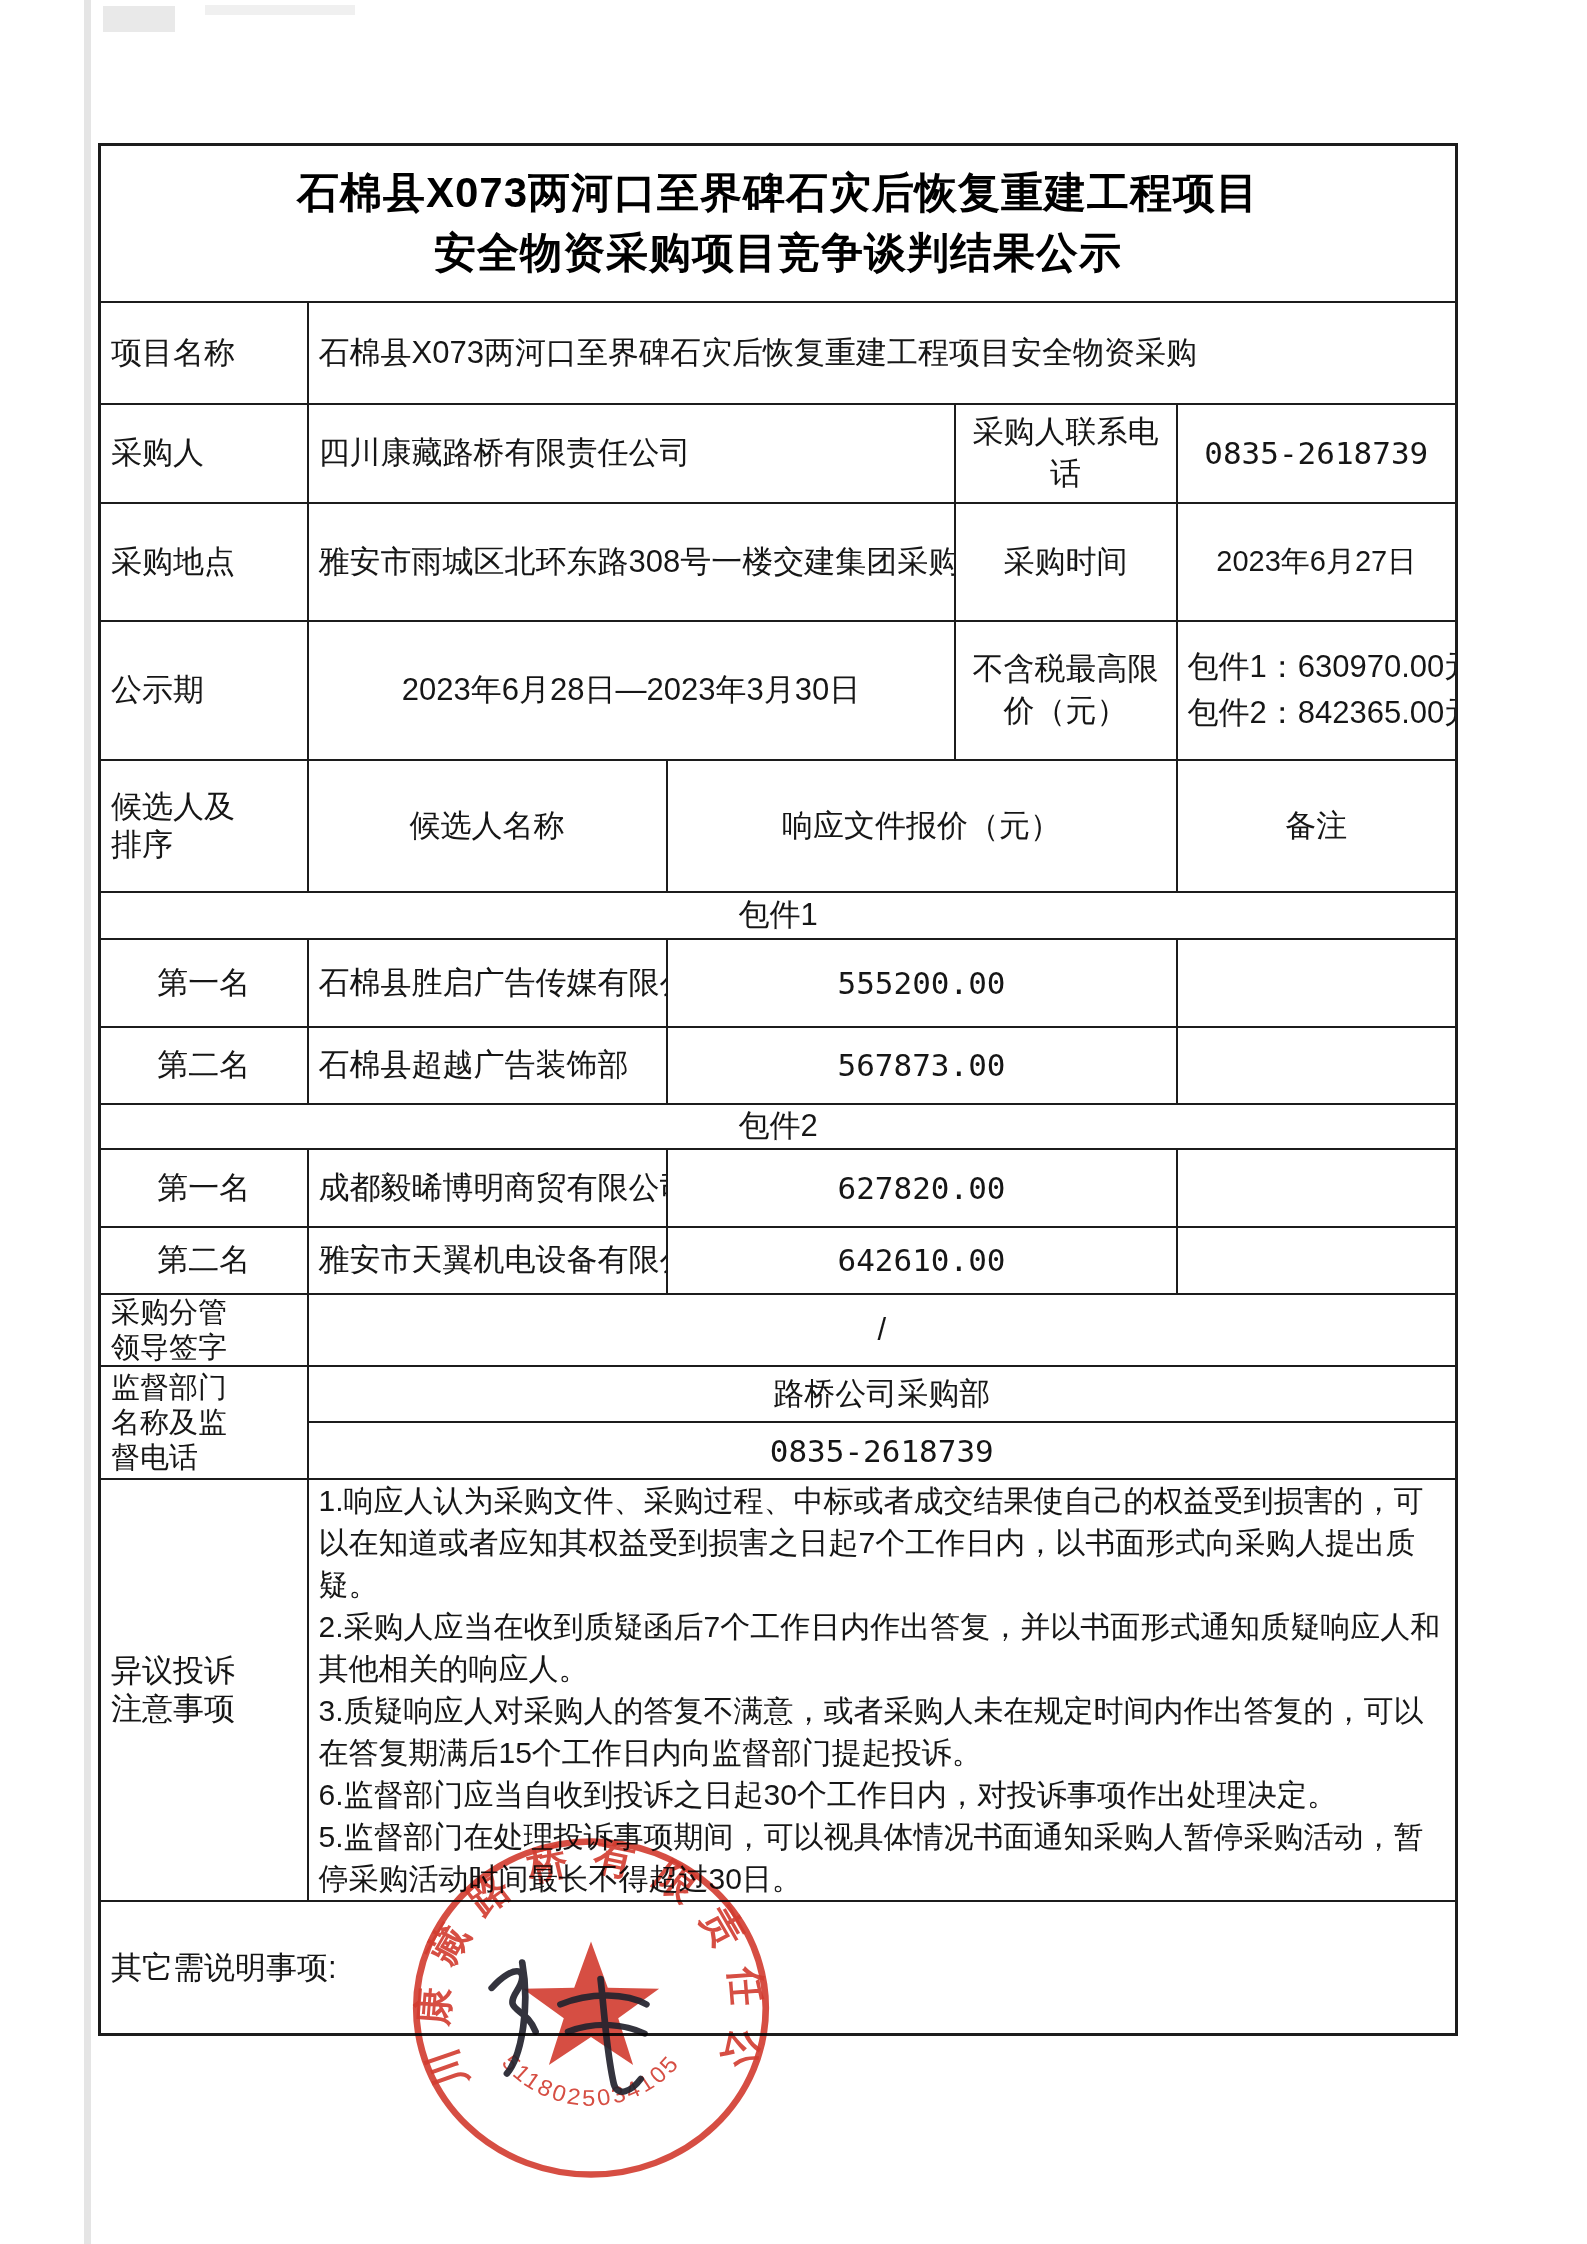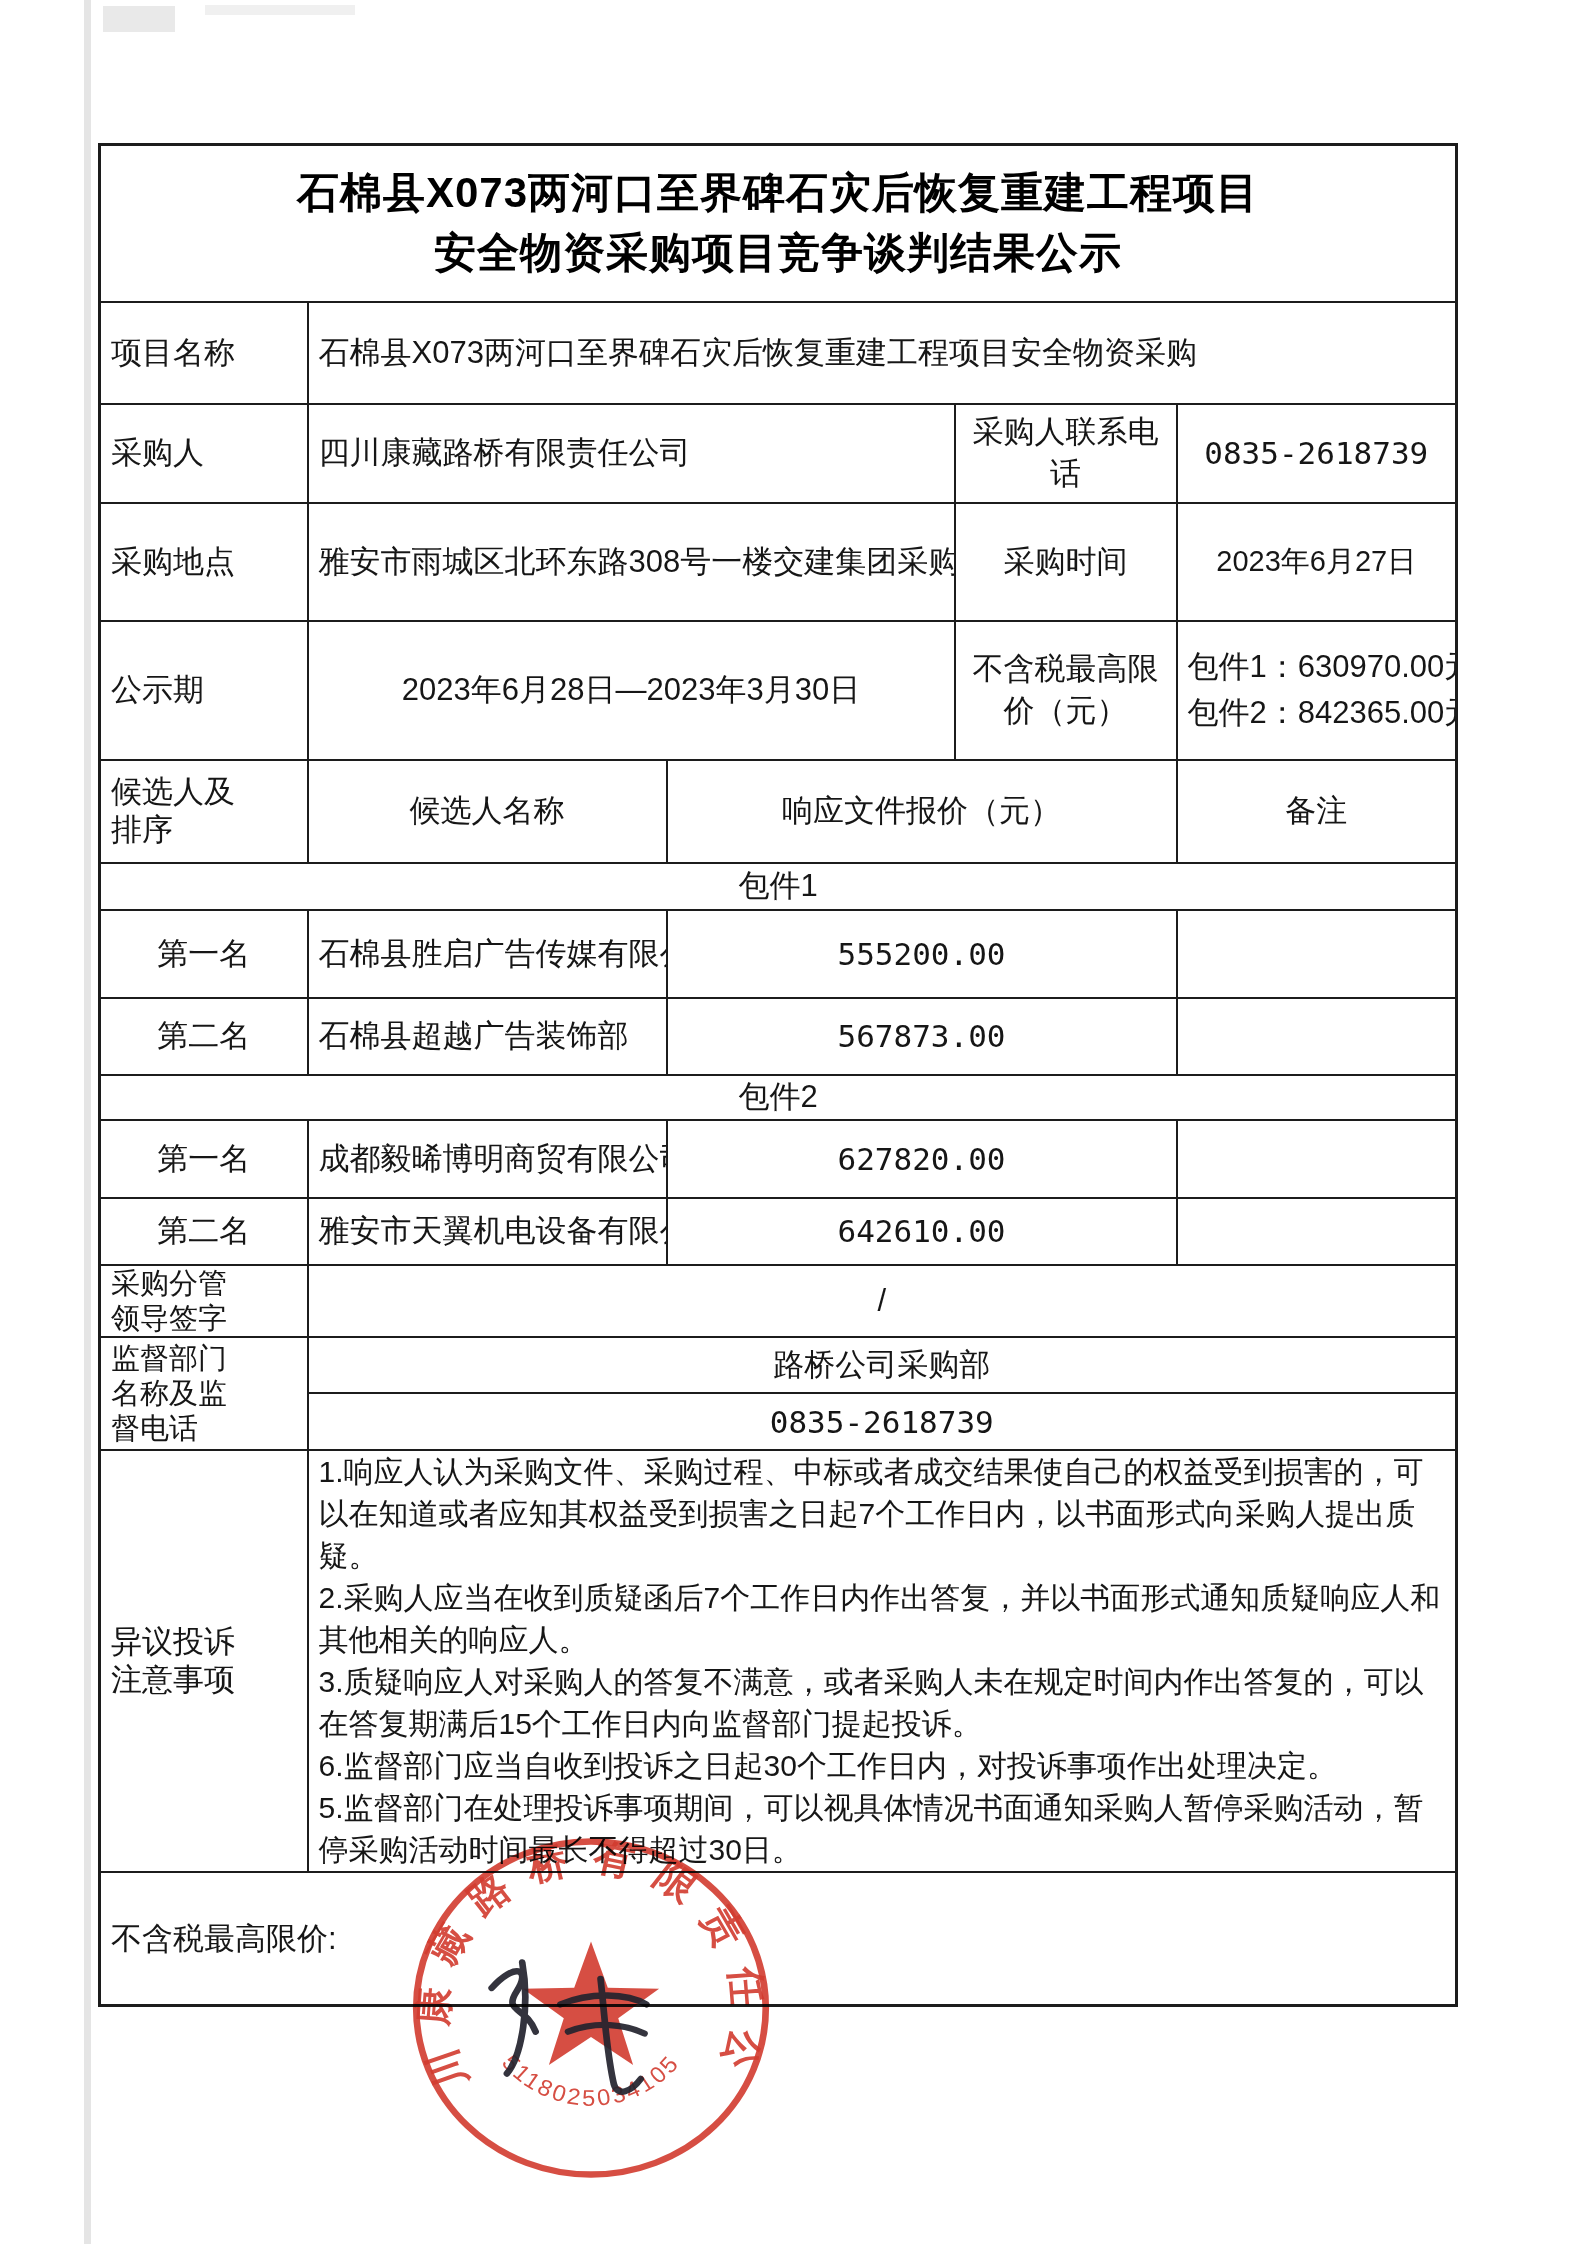--- a/index.html
+++ b/index.html
@@ -102,21 +102,21 @@
             <div class="w4">公示期</div>
           </td>
       <td colspan="2" class="ctr">2023年6月28日—2023年3月30日</td>
       <td class="small7">不含税最高限价（元）</td>
       <td class="maxprice">
         <div>包件1：630970.00元</div>
         <div>包件2：842365.00元</div>
       </td>
     </tr>
 
-    <tr style="height:103px">
+    <tr style="height:132px">
       <td class="lbl">
             <div class="w4">候选人及排序</div>
           </td>
       <td class="ctr">候选人名称</td>
       <td colspan="2" class="ctr">响应文件报价（元）</td>
       <td class="ctr">备注</td>
     </tr>
 
     <tr style="height:47px">
       <td colspan="5" class="band">包件1</td>
@@ -178,21 +178,21 @@
       <td colspan="4" class="objection-cell">
         <p>1.响应人认为采购文件、采购过程、中标或者成交结果使自己的权益受到损害的，可以在知道或者应知其权益受到损害之日起7个工作日内，以书面形式向采购人提出质疑。</p>
         <p>2.采购人应当在收到质疑函后7个工作日内作出答复，并以书面形式通知质疑响应人和其他相关的响应人。</p>
         <p>3.质疑响应人对采购人的答复不满意，或者采购人未在规定时间内作出答复的，可以在答复期满后15个工作日内向监督部门提起投诉。</p>
         <p>6.监督部门应当自收到投诉之日起30个工作日内，对投诉事项作出处理决定。</p>
         <p>5.监督部门在处理投诉事项期间，可以视具体情况书面通知采购人暂停采购活动，暂停采购活动时间最长不得超过30日。</p>
       </td>
     </tr>
 
     <tr style="height:133px">
-      <td colspan="5" class="sig-cell">不含税最高限价:</td>
+      <td colspan="5" class="sig-cell">其它需说明事项:</td>
     </tr>
   </tbody>
     </table>
 
   <svg class="stamp" viewBox="0 0 400 400" preserveAspectRatio="none">
     <circle cx="200" cy="200" r="183" fill="none" stroke="#d23b2f" stroke-width="7" opacity="0.9"></circle>
     <defs>
       <path id="arcTop" d="M 64 263 A 150 150 0 1 1 336 263" fill="none"></path>
       <path id="arcBottom" d="M 100 252 A 118 118 0 0 0 300 252" fill="none"></path>
     </defs>

